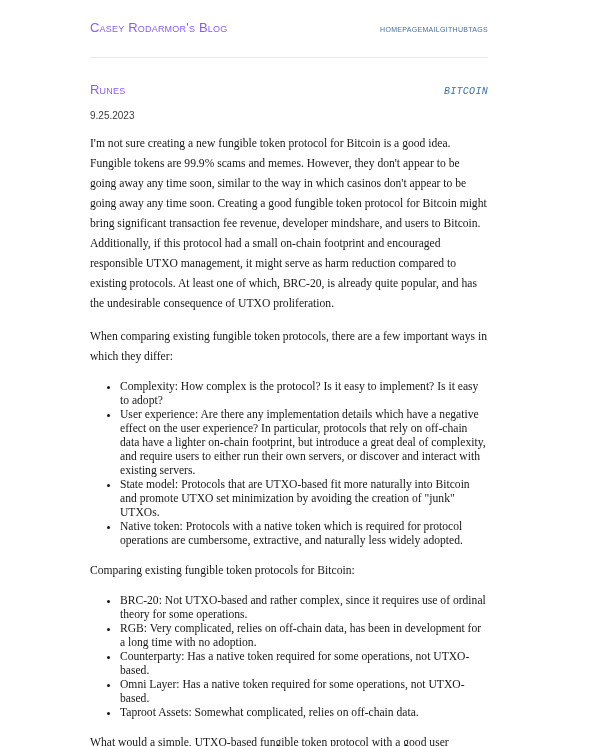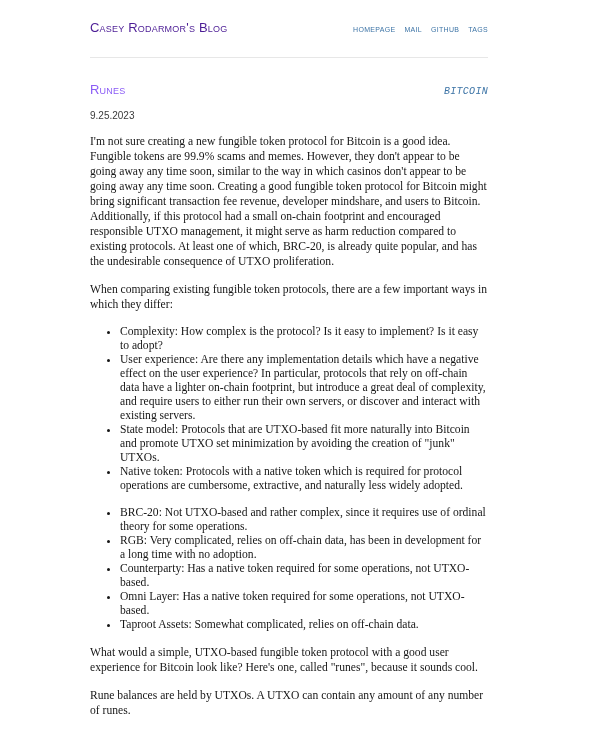--- a/index.html
+++ b/index.html
@@ -23,27 +23,26 @@
   .site-header {
     display: flex;
     justify-content: space-between;
     align-items: baseline;
   }
   .blog-title {
     font-family: "Liberation Sans", sans-serif;
     font-variant: small-caps;
     font-size: 13px;
     letter-spacing: 0.2px;
-    color: #4c1d95;
+    color: #8b5cf6;
     text-decoration: none;
     cursor: pointer;
   }
   .site-nav {
     display: flex;
-    gap: 9px;
   }
   .site-nav a {
     font-family: "Liberation Sans", sans-serif;
     font-variant: small-caps;
     font-size: 9.5px;
     letter-spacing: 0.3px;
     color: #3d74a6;
     text-decoration: none;
     cursor: pointer;
   }
@@ -81,21 +80,21 @@
   }
   .post-date {
     font-family: "Liberation Sans", sans-serif;
     font-size: 10px;
     color: #3a3a3a;
     margin-top: 12px;
   }
   
   article p {
     font-size: 11.6px;
-    line-height: 15px;
+    line-height: 20px;
     margin: 13px 0;
   }
   article ul {
     margin: 13px 0;
     padding-left: 30px;
   }
   article li {
     font-size: 11.6px;
     line-height: 14px;
     list-style-type: disc;
@@ -137,20 +136,21 @@
 
     <p>When comparing existing fungible token protocols, there are a few important ways in which they differ:</p>
 
     <ul>
       <li>Complexity: How complex is the protocol? Is it easy to implement? Is it easy to adopt?</li>
       <li>User experience: Are there any implementation details which have a negative effect on the user experience? In particular, protocols that rely on off-chain data have a lighter on-chain footprint, but introduce a great deal of complexity, and require users to either run their own servers, or discover and interact with existing servers.</li>
       <li>State model: Protocols that are UTXO-based fit more naturally into Bitcoin and promote UTXO set minimization by avoiding the creation of "junk" UTXOs.</li>
       <li>Native token: Protocols with a native token which is required for protocol operations are cumbersome, extractive, and naturally less widely adopted.</li>
     </ul>
 
+    <p>Comparing existing fungible token protocols for Bitcoin:</p>
 
     <ul>
       <li>BRC-20: Not UTXO-based and rather complex, since it requires use of ordinal theory for some operations.</li>
       <li>RGB: Very complicated, relies on off-chain data, has been in development for a long time with no adoption.</li>
       <li>Counterparty: Has a native token required for some operations, not UTXO-based.</li>
       <li>Omni Layer: Has a native token required for some operations, not UTXO-based.</li>
       <li>Taproot Assets: Somewhat complicated, relies on off-chain data.</li>
     </ul>
 
     <p>What would a simple, UTXO-based fungible token protocol with a good user experience for Bitcoin look like? Here's one, called "runes", because it sounds cool.</p>

